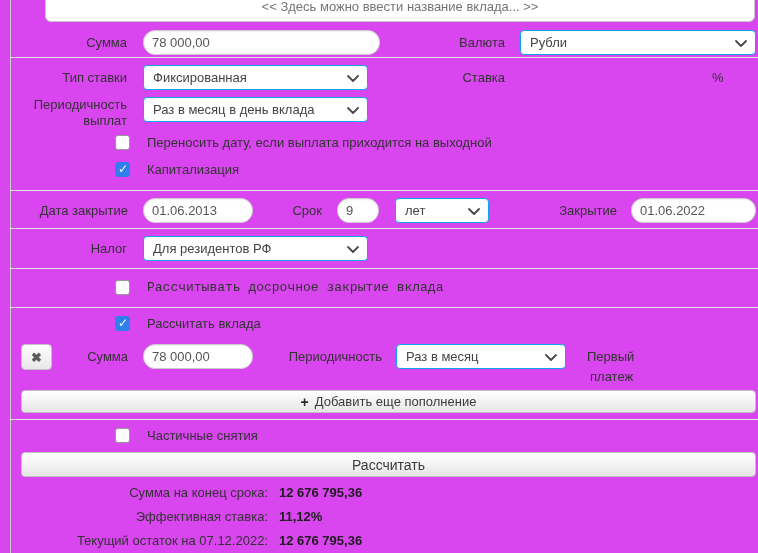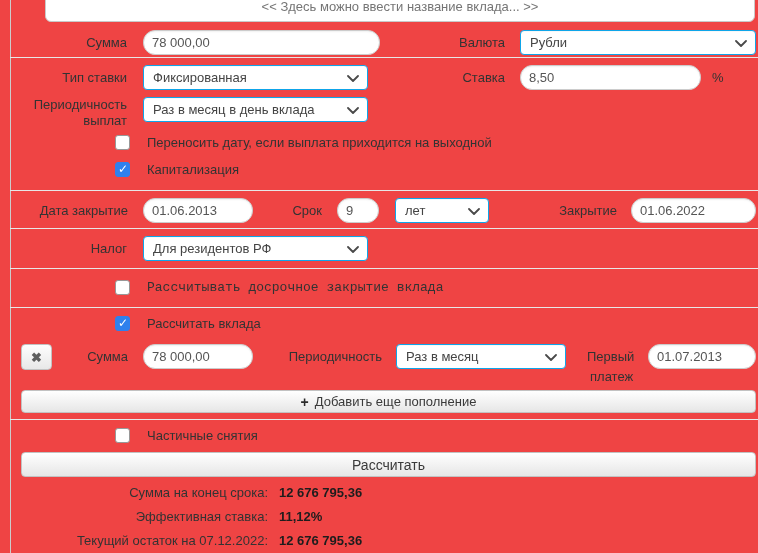--- a/index.html
+++ b/index.html
@@ -1,18 +1,18 @@
 <!DOCTYPE html>
 <html><head>
 <meta charset="utf-8">
 <style>
   * { margin:0; padding:0; box-sizing:border-box; }
   html,body { background:#fff; }
   body { font-family:"Liberation Sans","DejaVu Sans",sans-serif; font-size:13px; color:#333; }
-  .page { position:relative; width:758px; height:553px; background:#ef4444; overflow:hidden;padding-left:20px; }
+  .page { position:relative; width:758px; height:553px; background:#d946ef; overflow:hidden;padding-left:20px; }
   .vline { position:absolute; left:10px; top:0; width:1px; height:553px; background:#ccc; }
   .sep { position:absolute; left:10px; width:748px; height:1px; background:#e7e7e7; }
 
   .lbl { position:absolute; height:16px; line-height:16px; color:#333; white-space:nowrap; }
   .r { text-align:right; }
 
   .inp {
     position:absolute; height:25px; border:1px solid #ccc; border-radius:12px;
     background:#fff; color:#555; font:13px "Liberation Sans","DejaVu Sans",sans-serif;
     padding:2px 8px; box-shadow:inset 0 1px 2px rgba(0,0,0,0.06); outline:none;
@@ -80,21 +80,20 @@
   <div class="sep" style="top:57px;"></div>
 
   <div class="lbl r" style="left:0;top:70px;width:127px;">Тип ставки</div>
   <div class="sel" style="left:143px;top:65px;width:225px;">
     <span>Фиксированная</span>
     <svg class="chev" width="12" height="8">
         <polyline points="1,1 6,6 11,1" fill="none" stroke="#4a4a4a" stroke-width="1.8" stroke-linecap="round" stroke-linejoin="round"></polyline>
       </svg>
   </div>
   <div class="lbl r" style="left:420px;top:70px;width:85px;">Ставка</div>
-  <input class="inp" style="left: 520px; top: 65px; width: 181px;" value="8,50">
   <div class="lbl" style="left:712px;top:70px;">%</div>
 
   <div class="lbl r" style="left:0;top:97px;width:127px;">Периодичность</div>
   <div class="lbl r" style="left:0;top:113px;width:127px;">выплат</div>
   <div class="sel" style="left:143px;top:97px;width:225px;">
     <span>Раз в месяц в день вклада</span>
     <svg class="chev" width="12" height="8">
         <polyline points="1,1 6,6 11,1" fill="none" stroke="#4a4a4a" stroke-width="1.8" stroke-linecap="round" stroke-linejoin="round"></polyline>
       </svg>
   </div>
@@ -147,21 +146,20 @@
   <input class="inp" style="left: 143px; top: 344px; width: 110px;" value="78 000,00">
   <div class="lbl r" style="left:280px;top:349px;width:102px;">Периодичность</div>
   <div class="sel" style="left:396px;top:344px;width:170px;">
     <span>Раз в месяц</span>
     <svg class="chev" width="12" height="8">
         <polyline points="1,1 6,6 11,1" fill="none" stroke="#4a4a4a" stroke-width="1.8" stroke-linecap="round" stroke-linejoin="round"></polyline>
       </svg>
   </div>
   <div class="lbl" style="left:587px;top:349px;">Первый</div>
   <div class="lbl" style="left:590px;top:369px;">платеж</div>
-  <input class="inp" style="left: 648px; top: 344px; width: 108px;" value="01.07.2013">
 
   <button class="btn" style="left:21px;top:390px;width:735px;height:23px;">
     <span class="plus">+</span>
     <span>Добавить еще пополнение</span>
   </button>
 
   <div class="sep" style="top:419px;"></div>
 
   <div class="cb" style="left:115px;top:428px;"></div>
   <div class="lbl" style="left:147px;top:428px;">Частичные снятия</div>

